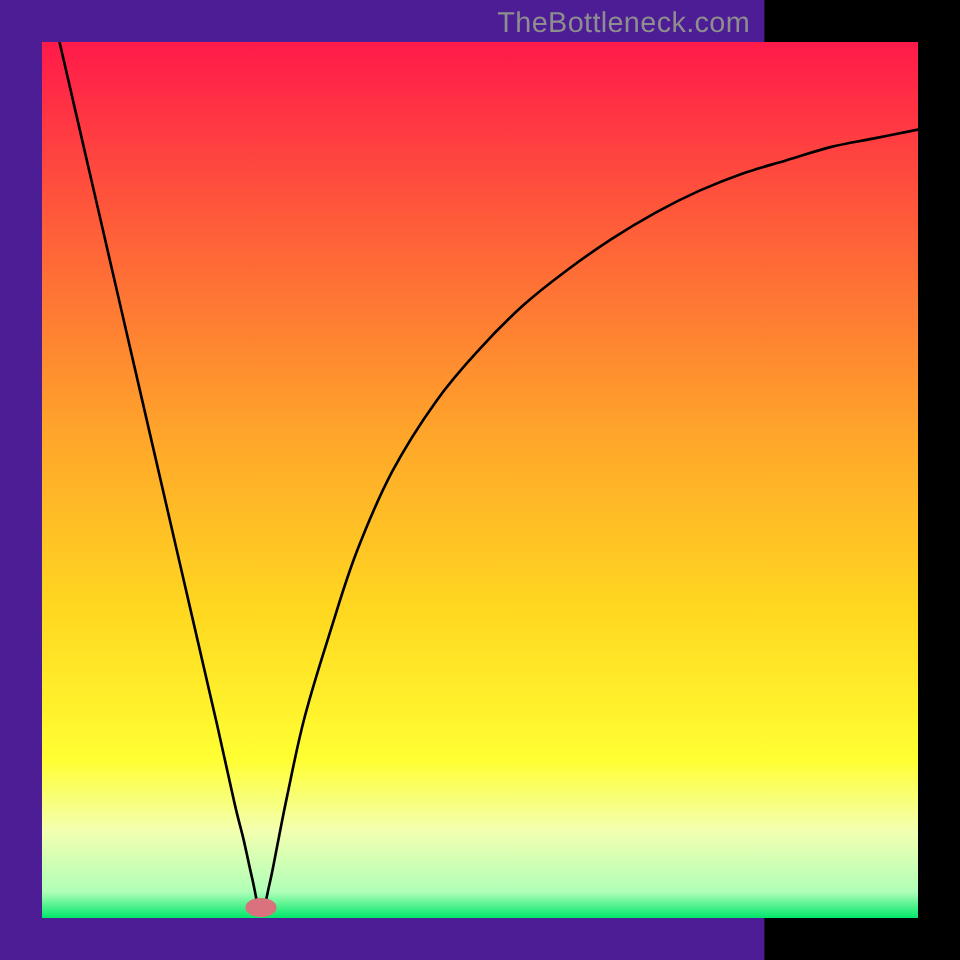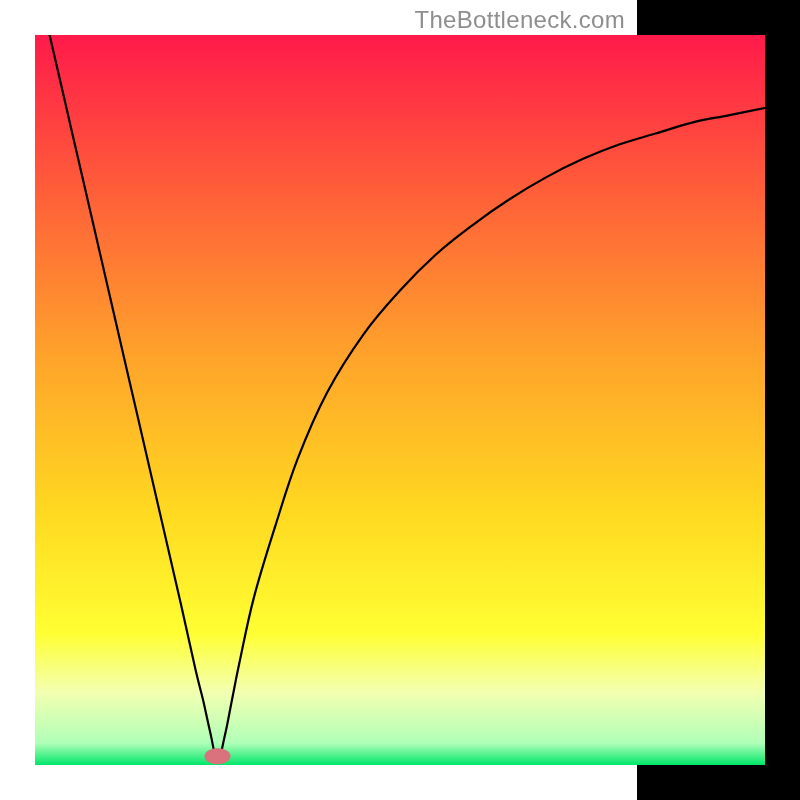--- a/index.html
+++ b/index.html
@@ -8,21 +8,21 @@
     width: 800px;
     height: 800px;
     overflow: hidden;
     background: #000;
     font-family: Arial, Helvetica, sans-serif;
   }
   .outer {
     position: relative;
     width: 637px;
     height: 800px;
-    background: #ffffff;
+    background: #4c1d95;
   }
   .plot {
     position: absolute;
     left: 35px;
     top: 35px;
     width: 730px;
     height: 730px;
   }
   .credit {
     position: absolute;

